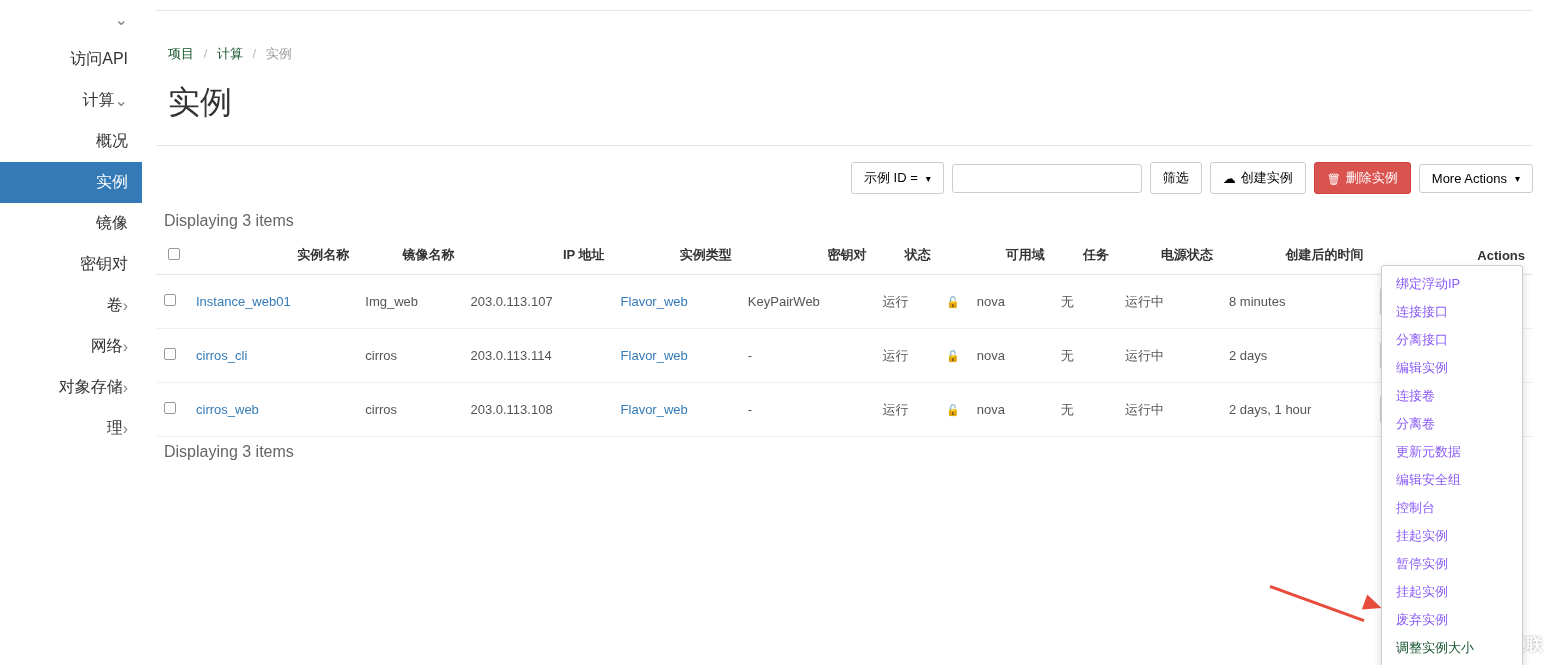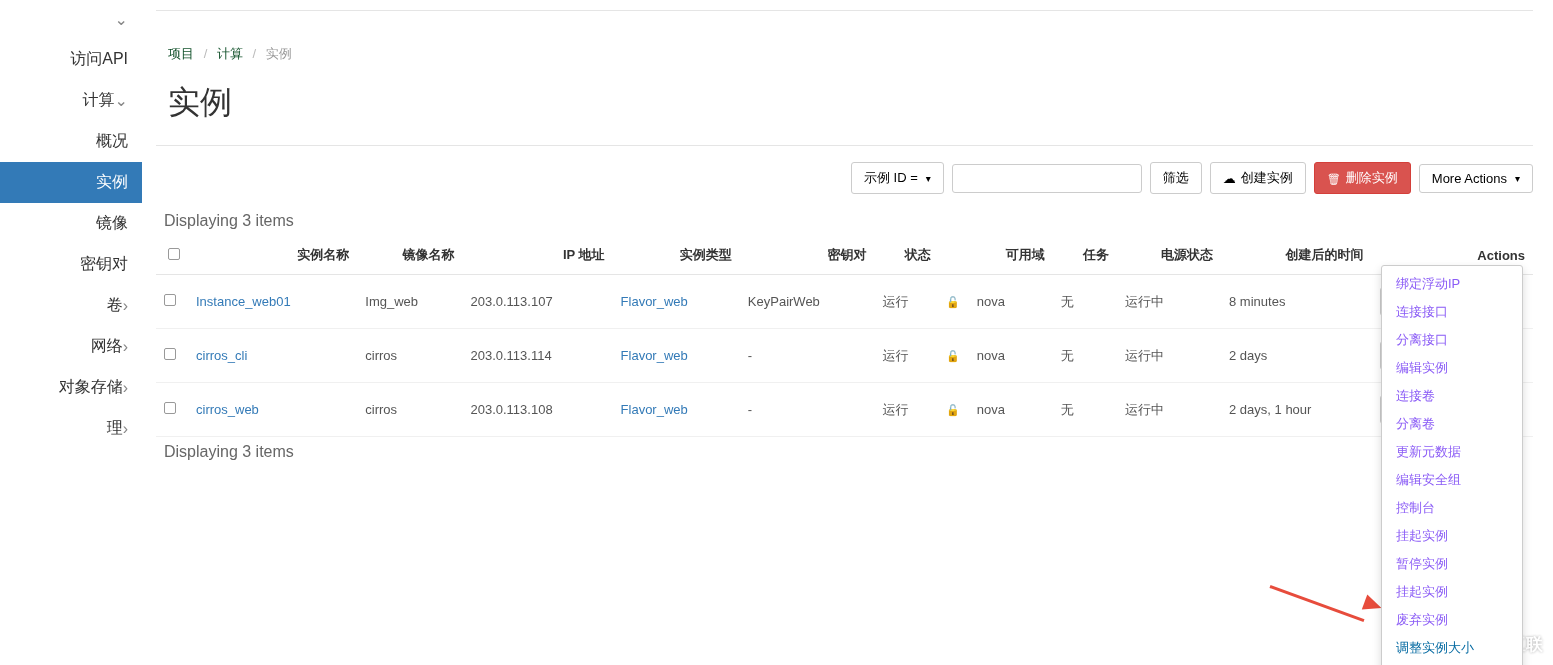--- a/index.html
+++ b/index.html
@@ -43,21 +43,21 @@
 .lock-icon::before { content: "🔓"; font-size: 11px; }
 
 .action-btn-group { display: inline-flex; }
 .action-btn { border: 1px solid #ccc; background: #fff; padding: 5px 10px; font-size: 12px; cursor: pointer; }
 .action-btn.main-b { border-radius: 3px 0 0 3px; }
 .action-btn.caret { border-radius: 0 3px 3px 0; border-left: none; padding: 5px 7px; }
 .action-btn.caret::after { content: "▾"; font-size: 9px; }
 
 .dropdown-menu { position: absolute; right: 30px; top: 265px; width: 142px; background: #fff; border: 1px solid #ccc; border-radius: 3px; box-shadow: 0 4px 10px rgba(0,0,0,0.15); padding: 4px 0; z-index: 100; }
 .dropdown-menu .ditem { padding: 5px 14px; font-size: 13px; color: #8b5cf6; cursor: pointer; }
-.dropdown-menu .ditem.link { color: #0369a1; }
+.dropdown-menu .ditem.link { color: #14532d; }
 
 .arrow-annotation { position: absolute; left: 1270px; top: 585px; pointer-events: none; }
 .arrow-line { width: 100px; height: 3px; background: #e74c3c; transform: rotate(20deg); transform-origin: left center; }
 .arrow-head { position: absolute; right: -12px; top: 12px; width: 0; height: 0; border-left: 18px solid #e74c3c; border-top: 8px solid transparent; border-bottom: 8px solid transparent; transform: rotate(20deg); }
 
 .watermark { position: absolute; right: 10px; bottom: 8px; display: flex; align-items: center; gap: 6px; opacity: 0.85; }
 .watermark-icon { width: 26px; height: 26px; background: linear-gradient(135deg,#ff9933,#ff6600); border-radius: 50%; position: relative; }
 .watermark-icon::after { content: "✕"; color: #fff; position: absolute; left: 6px; top: 3px; font-weight: bold; }
 .watermark-text { color: #fff; font-size: 17px; font-weight: 600; text-shadow: 0 0 3px rgba(0,0,0,0.4); }
 </style>

